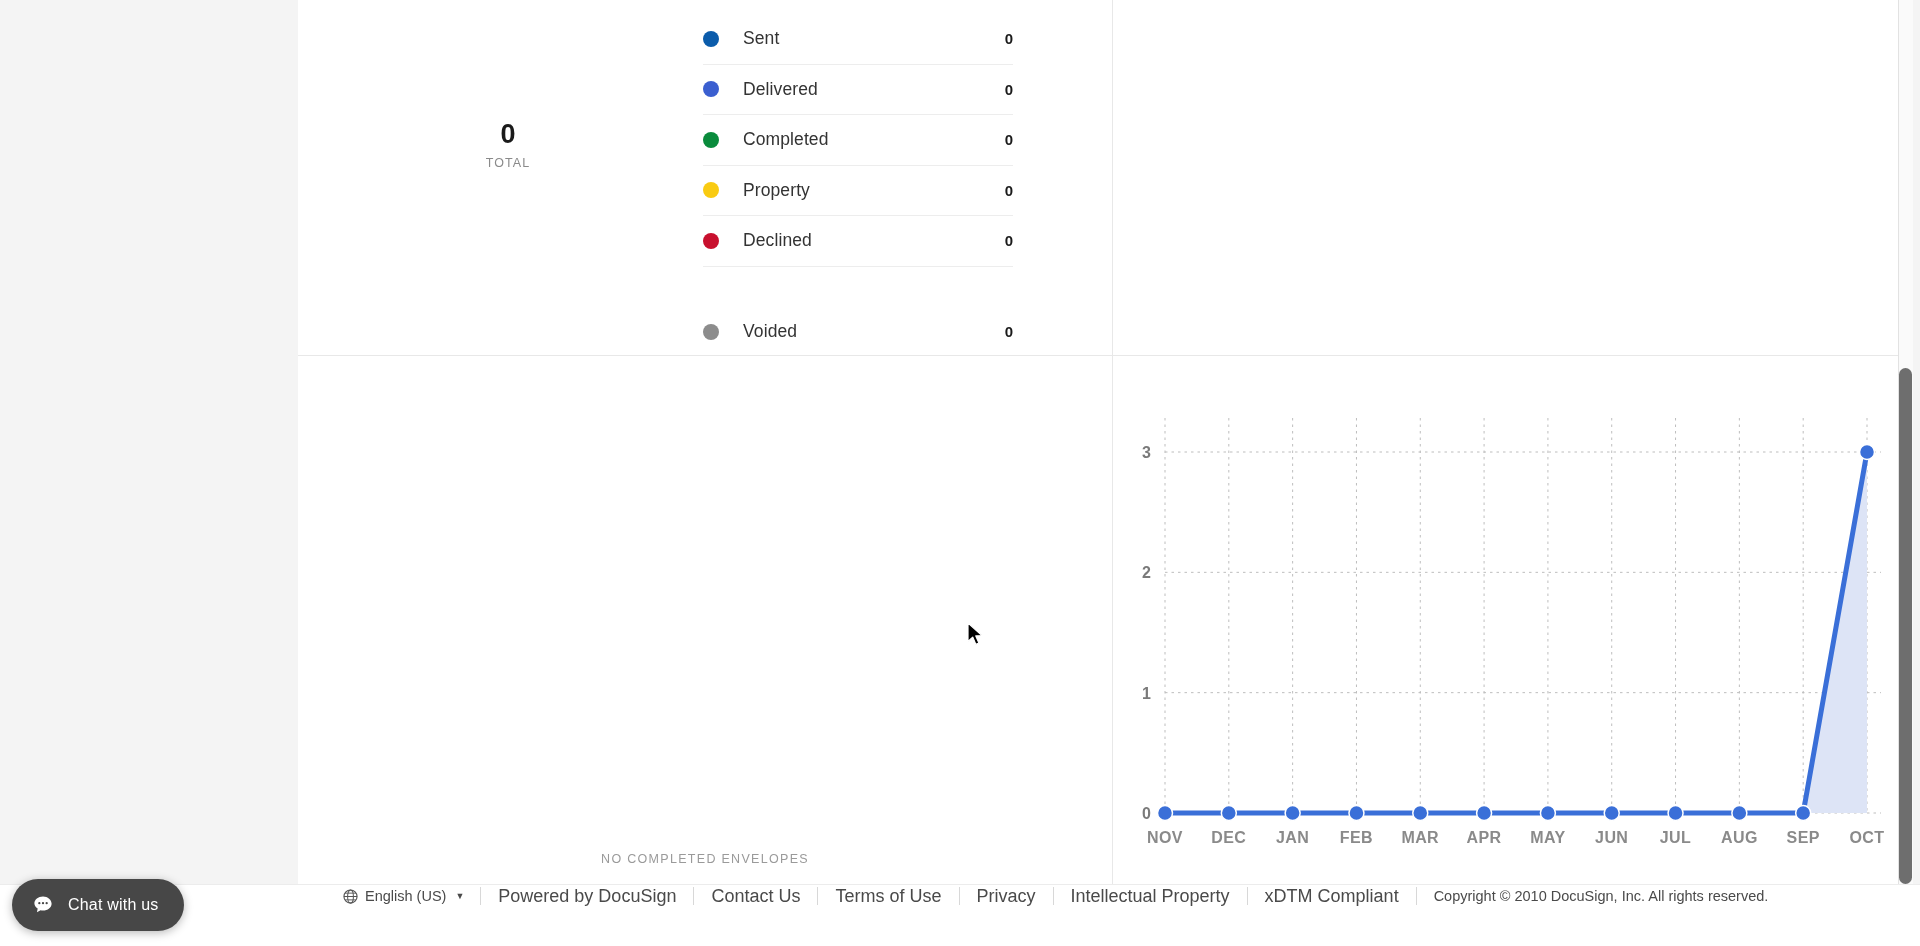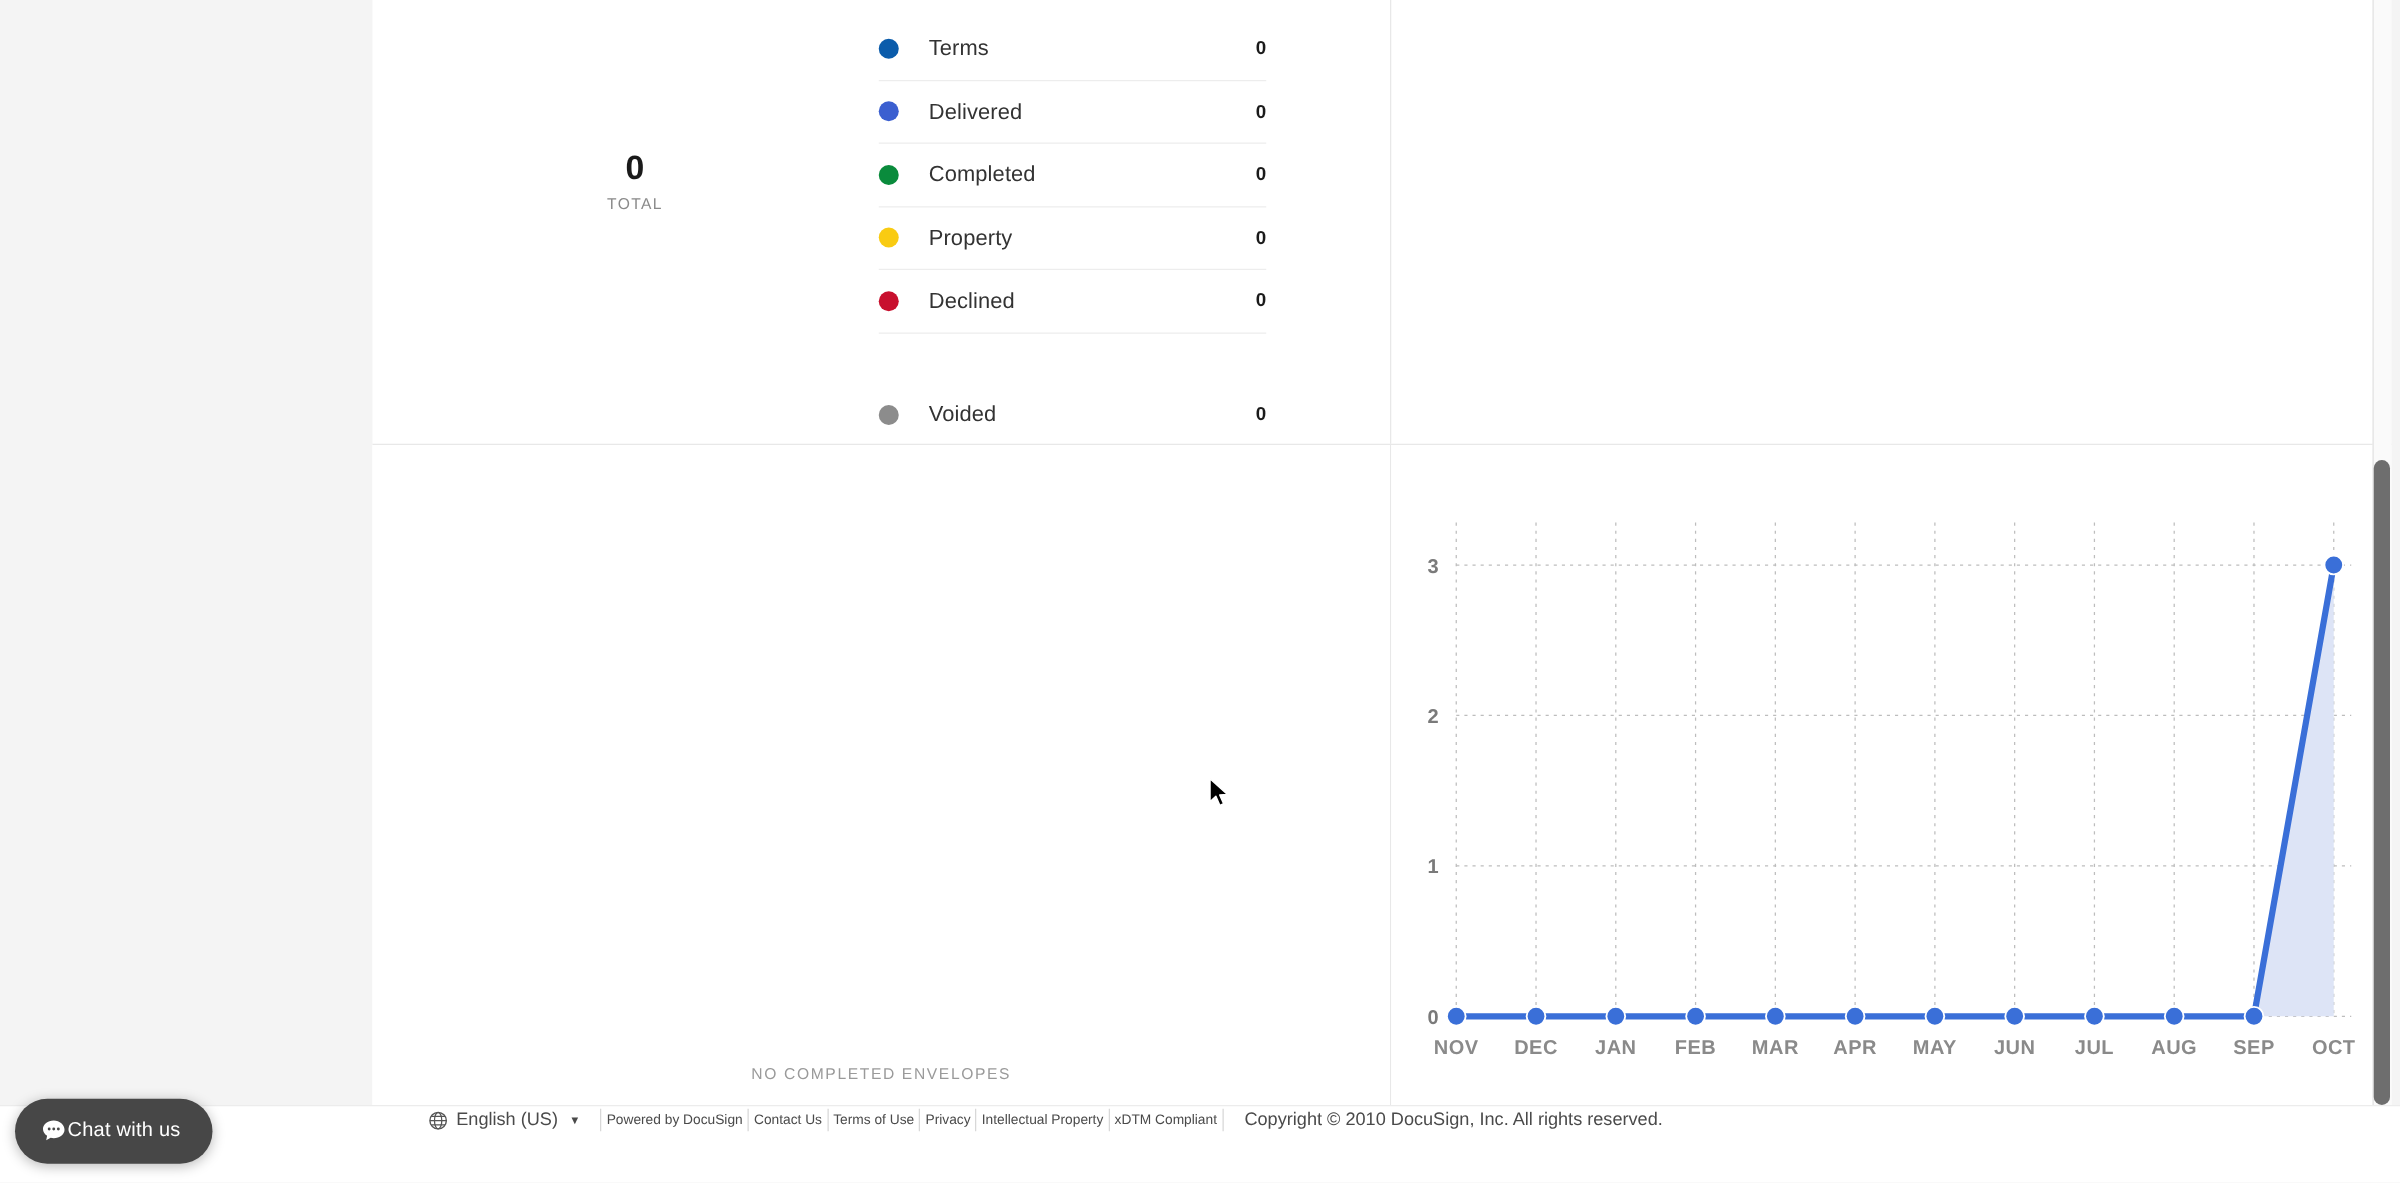--- a/index.html
+++ b/index.html
@@ -258,24 +258,24 @@
   .lang-text {
     font-size: 14.5px;
     color: #4a4a4a;
   }
   .caret {
     font-size: 9px;
     color: #4a4a4a;
     margin-left: 2px;
   }
   .footer-link {
-    font-size: 11px;
+    font-size: 18px;
     color: #4a4a4a;
     text-decoration: none;
-    padding: 0 4px;
+    padding: 0 17px;
     border-left: 1px solid #d8d8d8;
     line-height: 18px;
     white-space: nowrap;
     cursor: pointer;
   }
   .footer-copy {
     font-size: 14.5px;
     color: #4a4a4a;
     padding: 0 17px;
     border-left: 1px solid #d8d8d8;
@@ -284,21 +284,21 @@
   }
 
   
   .chat-widget {
     position: absolute;
     left: 12px;
     top: 879px;
     height: 52px;
     display: flex;
     align-items: center;
-    gap: 0;
+    gap: 14px;
     padding: 0 26px 0 20px;
     background: #474747;
     border-radius: 26px;
     box-shadow: 0 2px 10px rgba(0,0,0,0.28);
     cursor: pointer;
   }
   .chat-bubble-icon {
     width: 22px;
     height: 22px;
     flex: 0 0 22px;
@@ -355,21 +355,21 @@
 
         <div class="total-block">
           <div class="total-value">0</div>
           <div class="total-label">TOTAL</div>
         </div>
 
         <div class="legend">
 
           <div class="legend-row">
             <span class="legend-dot" style="background:#0b5cab"></span>
-            <span class="legend-label">Terms</span>
+            <span class="legend-label">Sent</span>
             <span class="legend-value">0</span>
           </div>
 
           <div class="legend-row">
             <span class="legend-dot" style="background:#3b5fd0"></span>
             <span class="legend-label">Delivered</span>
             <span class="legend-value">0</span>
           </div>
 
           <div class="legend-row">

